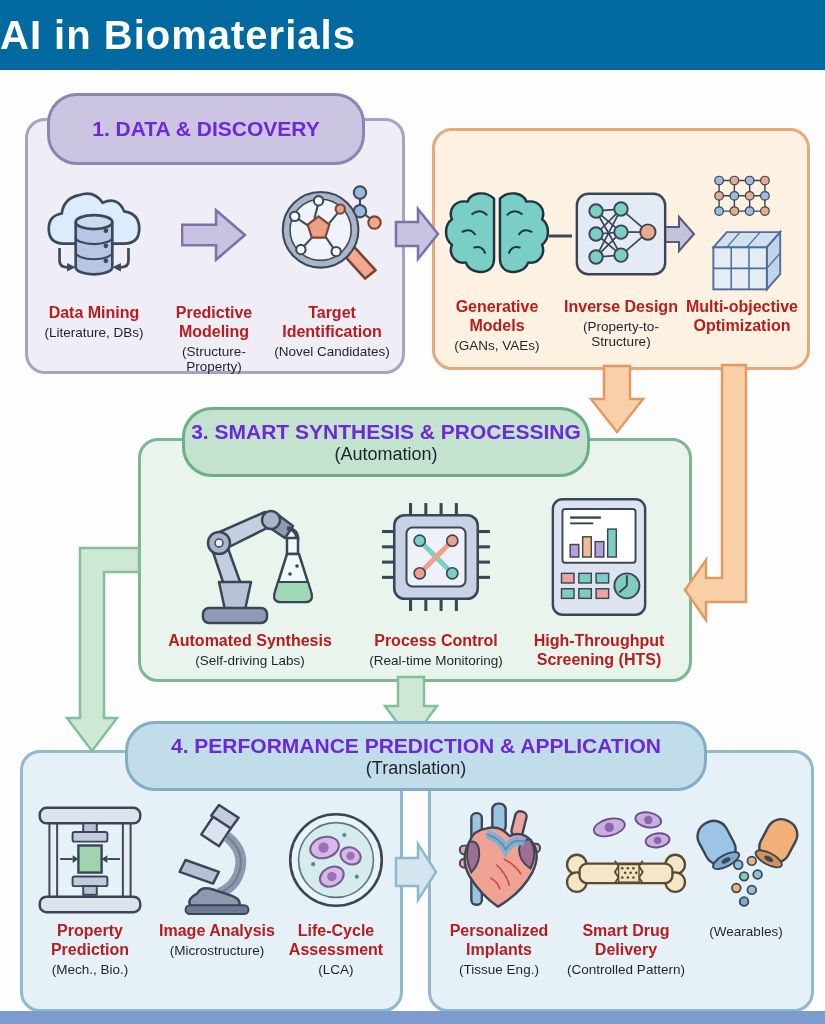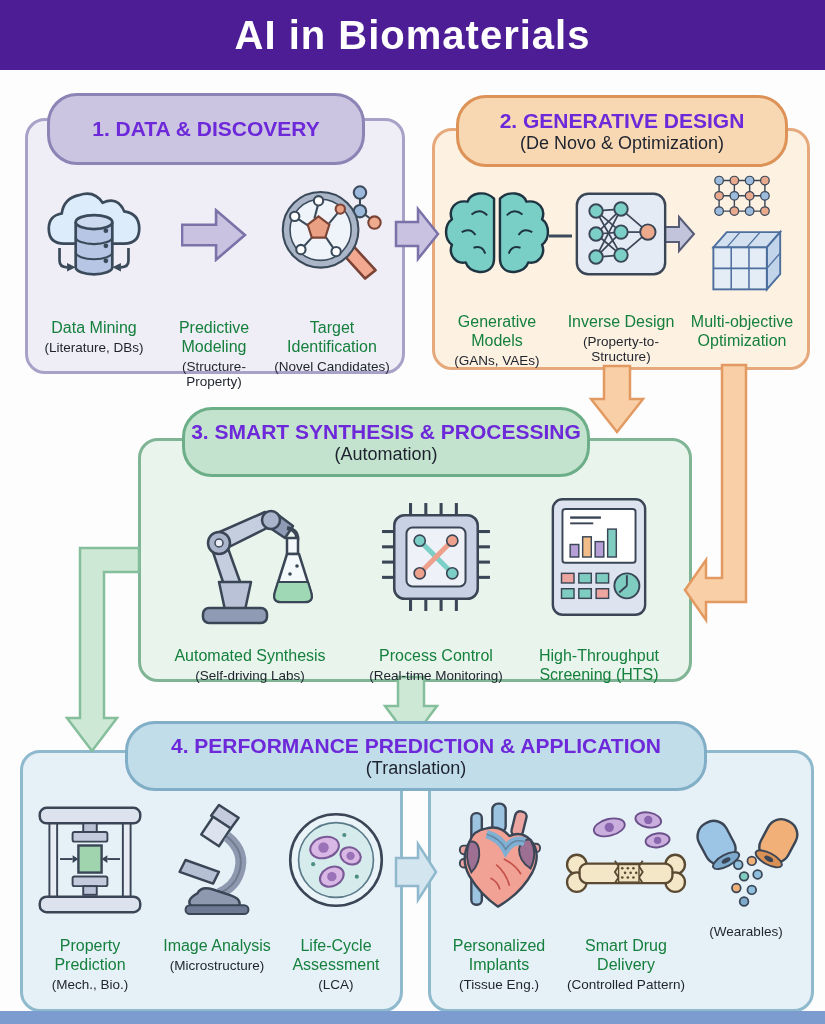--- a/index.html
+++ b/index.html
@@ -1,29 +1,29 @@
 <!DOCTYPE html>
 <html><head>
 <meta charset="utf-8">
 <style>
   html,body{margin:0;padding:0;background:#ffffff;}
   .canvas{position:relative;width:825px;height:1024px;background:#fdfdfe;font-family:"Liberation Sans",sans-serif;overflow:hidden;}
-  .banner{position:absolute;left:0;top:0;width:825px;height:70px;background:#4c1d95;display:flex;align-items:center;justify-content:center;z-index:6;}
+  .banner{position:absolute;left:0;top:0;width:825px;height:70px;background:#0369a1;display:flex;align-items:center;z-index:6;}
   .banner h1{margin:0;color:#ffffff;font-size:40px;font-weight:700;letter-spacing:1px;}
   .bottom-strip{position:absolute;left:0;bottom:0;width:825px;height:13px;background:#7C9CCF;z-index:6;}
 
   .sec-body{position:absolute;border-radius:20px;border:3px solid;z-index:1;}
   .sec-header{position:absolute;border-radius:30px;border:3px solid;display:flex;flex-direction:column;align-items:center;justify-content:center;text-align:center;z-index:5;}
   .sec-header .h{font-weight:700;font-size:21px;color:#6d28d9;line-height:1.22;}
   .sec-header .sh{font-size:18px;color:#1c222e;line-height:1.15;}
 
   .items{position:absolute;display:flex;justify-content:space-between;z-index:4;}
   .item{display:flex;flex-direction:column;align-items:center;text-align:center;}
   .iconbox{display:flex;align-items:center;justify-content:center;}
-  .lbl{font-weight:400;font-size:16px;color:#15803d;line-height:1.18;margin-top:15px;}
+  .lbl{font-weight:700;font-size:16px;color:#b91c1c;line-height:1.18;}
   .sub{font-size:13.5px;color:#1e232c;line-height:1.15;margin-top:2px;}
 
   #sec1-body{left:25px;top:118px;width:374px;height:250px;background:#EFEDF6;border-color:#A9A2C8;}
   #sec1-header{left:47px;top:93px;width:312px;height:66px;background:#CCC5E1;border-color:#8B84B5;}
   #sec1-items{left:28px;top:166px;width:368px;}
 
   #sec2-body{left:432px;top:128px;width:372px;height:236px;background:#FDF1E2;border-color:#E5A97C;}
   #sec2-header{left:456px;top:95px;width:326px;height:66px;background:#F8D8B2;border-color:#DD9257;}
   #sec2-items{left:438px;top:170px;width:360px;}
 
@@ -124,24 +124,20 @@
           <circle cx="59" cy="71" r="4.5" fill="#ffffff" stroke="#3b4a5a" stroke-width="2"></circle>
           <circle cx="63" cy="30" r="4.5" fill="#e9a083" stroke="#7a4336" stroke-width="2"></circle>
         </svg>
       </div>
       <div class="lbl">Target Identification</div>
       <div class="sub">(Novel Candidates)</div>
     </div>
   </div>
 
   <div class="sec-body" id="sec2-body"></div>
-  <div class="sec-header" id="sec2-header">
-    <div class="h">2. GENERATIVE DESIGN</div>
-    <div class="sh">(De Novo &amp; Optimization)</div>
-  </div>
   <div class="items" id="sec2-items">
     <div class="item" style="width:118px">
       <div class="iconbox" style="height:128px">
         <svg width="110" height="98" viewBox="0 0 112 100">
           <path d="M53,14 C44,5 29,8 26,17 C13,15 6,25 10,35 C2,41 2,55 10,61 C6,71 14,81 24,79 C28,90 45,92 51,83 C52.5,81 53,78 53,74 Z" fill="#79CFC6" stroke="#1e3440" stroke-width="2.5" stroke-linejoin="round"></path>
           <path d="M59,14 C68,5 83,8 86,17 C99,15 106,25 102,35 C110,41 110,55 102,61 C106,71 98,81 88,79 C84,90 67,92 61,83 C59.5,81 59,78 59,74 Z" fill="#79CFC6" stroke="#1e3440" stroke-width="2.5" stroke-linejoin="round"></path>
           <path d="M30,30 q9,-7 16,1" fill="none" stroke="#1e3440" stroke-width="2"></path>
           <path d="M20,48 q9,-5 14,3" fill="none" stroke="#1e3440" stroke-width="2"></path>
           <path d="M32,64 q9,-3 12,6" fill="none" stroke="#1e3440" stroke-width="2"></path>
           <path d="M82,30 q-9,-7 -16,1" fill="none" stroke="#1e3440" stroke-width="2"></path>

